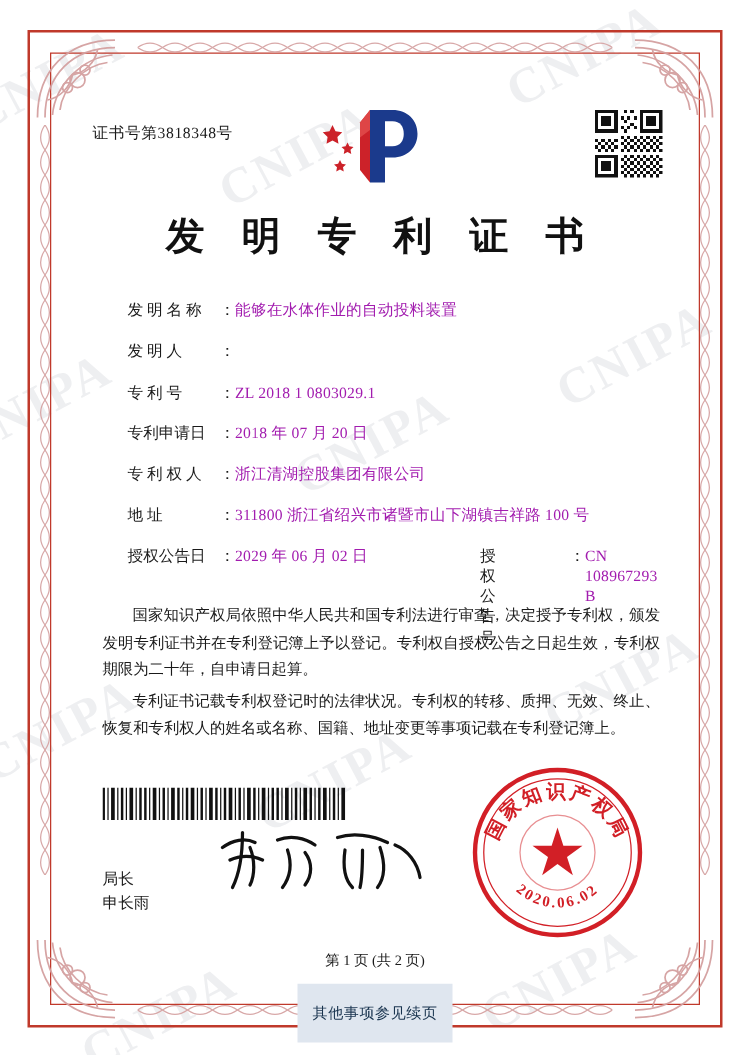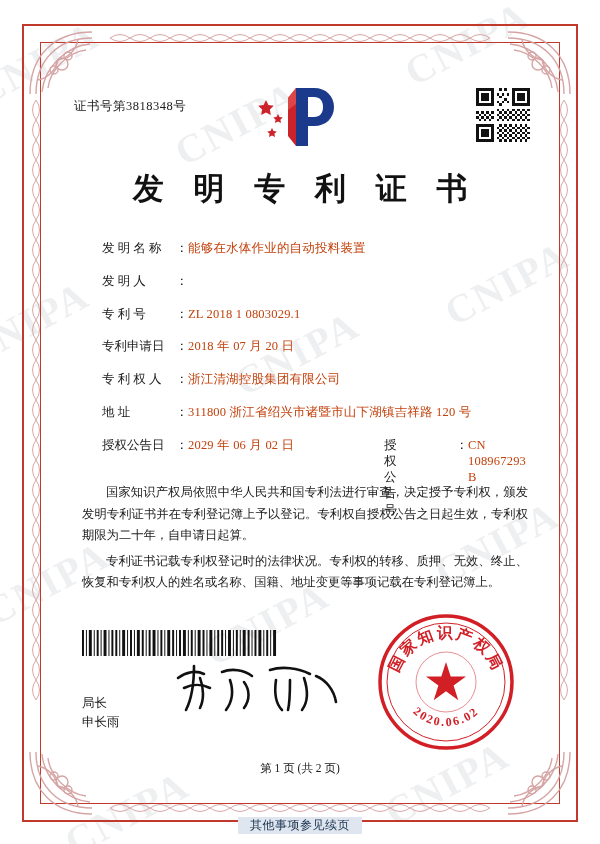--- a/index.html
+++ b/index.html
@@ -162,21 +162,21 @@
     color: #1a1a1a;
   }
   .field-label.spread {
     display: flex;
     justify-content: space-between;
   }
   .field-label .tail { margin-left: 2px; }
   .field-value {
     flex: 1;
     letter-spacing: .2px;
-    color: #c2410c;
+    color: #a21caf;
   }
   .field-row.dual .field-value {
     flex: 0 0 auto;
     width: 196px;
   }
   .field-row.dual .field-label2 {
     width: 84px;
     flex: 0 0 84px;
   }
 
@@ -242,21 +242,21 @@
     right: 0;
     bottom: 10px;
     text-align: center;
     z-index: 4;
   }
   .footer-note span {
     display: inline-block;
     background: #dfe6ef;
     color: #17324d;
     font-size: 12px;
-    padding: 0 12px;
+    padding: 15px 12px;
     letter-spacing: .5px;
   }
 </style>
 </head>
 <body>
 
 <div class="watermark-layer">
   <div class="wm" style="left:-30px; top:40px;">CNIPA</div>
   <div class="wm" style="left:170px; top:100px;">CNIPA</div>
   <div class="wm" style="left:400px; top:20px;">CNIPA</div>
@@ -429,21 +429,21 @@
           <span class="tail">：</span>
         </div>
         <div class="field-value">浙江清湖控股集团有限公司</div>
       </div>
 
       <div class="field-row">
         <div class="field-label spread">
           <span>地 址</span>
           <span class="tail">：</span>
         </div>
-        <div class="field-value">311800 浙江省绍兴市诸暨市山下湖镇吉祥路 120 号</div>
+        <div class="field-value">311800 浙江省绍兴市诸暨市山下湖镇吉祥路 100 号</div>
       </div>
 
       <div class="field-row dual">
         <div class="field-label spread">
           <span>授权公告日</span>
           <span class="tail">：</span>
         </div>
         <div class="field-value">2029 年 06 月 02 日</div>
         <div class="field-label2 spread" style="display:flex;justify-content:space-between;gap:48px;">
           <span>授权公告号</span>

